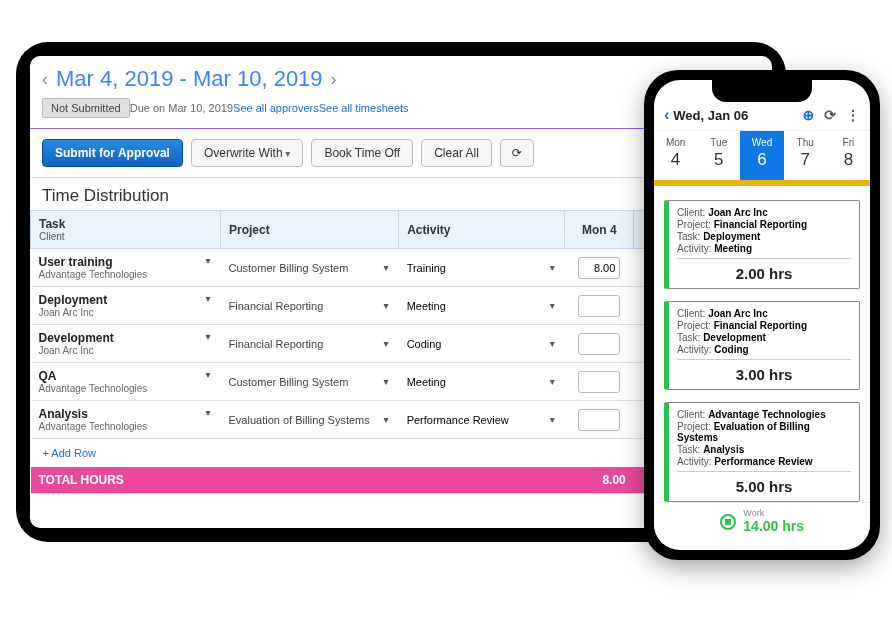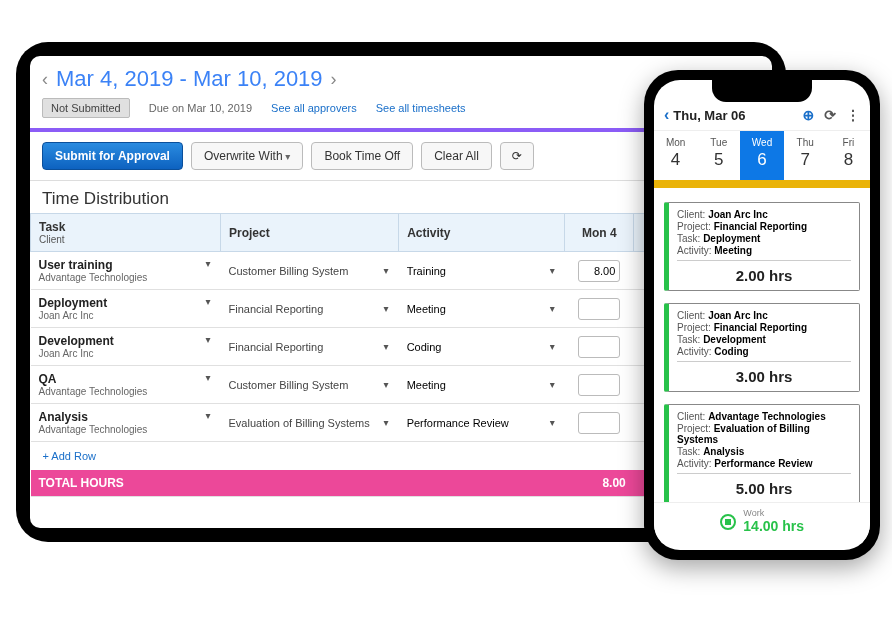--- a/index.html
+++ b/index.html
@@ -33,21 +33,21 @@
     cursor: pointer;
   }
   .tab.active { background: #fff; }
   .tab-title { font-size: 14px; color: #333; }
   .tab-sub { font-size: 10px; color: #666; }
 
   .daterow { display: flex; align-items: center; gap: 8px; padding: 10px 12px 6px; }
   .chev { font-size: 18px; color: #888; cursor: pointer; }
   .daterange { font-size: 22px; font-weight: 400; color: #3b82f6; }
 
-  .statusrow { display: flex; align-items: center; gap: 19px; padding: 0 12px 10px; border-bottom: 4px solid #8b5cf6; }
+  .statusrow { display: flex; align-items: center; gap: 0; padding: 0 12px 10px; border-bottom: 1px solid #8b5cf6; }
   .badge {
     background: #e0e0e0; border: 1px solid #bbb; color: #444;
     font-size: 11px; padding: 3px 8px; border-radius: 2px;
   }
   .duetext { font-size: 11px; color: #666; }
   .link { font-size: 11px; color: #1a6fc9; cursor: pointer; }
 
   .toolbar { display: flex; align-items: center; gap: 8px; padding: 10px 12px; border-bottom: 1px solid #ddd; }
   .btn {
     font-size: 12px; padding: 6px 12px; border-radius: 4px;
@@ -109,21 +109,21 @@
     display: flex; align-items: center; justify-content: space-between;
     padding: 26px 10px 6px; border-bottom: 1px solid #eee;
     font-size: 13px; font-weight: bold; color: #222;
   }
   .phone-header-left { display:flex; align-items:center; gap:4px; }
   .back-chev { color:#1a6fc9; font-size:16px; cursor:pointer; }
   .phone-icons { display:flex; gap:10px; align-items:center; }
   .picon { color:#1a6fc9; font-size:14px; cursor:pointer; }
   .picon.gray { color:#555; }
 
-  .daybar { display:flex; border-bottom:8px solid #eab308; }
+  .daybar { display:flex; border-bottom:6px solid #eab308; }
   .daycell {
     flex:1; text-align:center; padding:6px 0 10px;
     font-size:11px; color:#333; cursor:pointer; position:relative;
   }
   .daycell .dow { font-size:10px; color:#555; }
   .daycell .dnum { font-size:17px; font-weight:400; margin-top:2px; }
   .daycell.active { background:#0d78e6; color:#fff; }
   .daycell.active .dow { color:#fff; }
   .daycell.active::after {
     content:''; position:absolute; bottom:-8px; left:50%; transform:translateX(-50%);
@@ -311,21 +311,21 @@
   </div>
 </div>
 
 <div class="phone">
   <div class="phone-screen">
     <div class="notch"></div>
 
     <div class="phone-header">
       <div class="phone-header-left">
         <span class="back-chev">‹</span>
-        <span>Thu, Mar 06</span>
+        <span>Wed, Jan 06</span>
       </div>
       <div class="phone-icons">
         <span class="picon">⊕</span>
         <span class="picon gray">⟳</span>
         <span class="picon gray">⋮</span>
       </div>
     </div>
 
     <div class="daybar" id="daybar">
         <div class="daycell">

